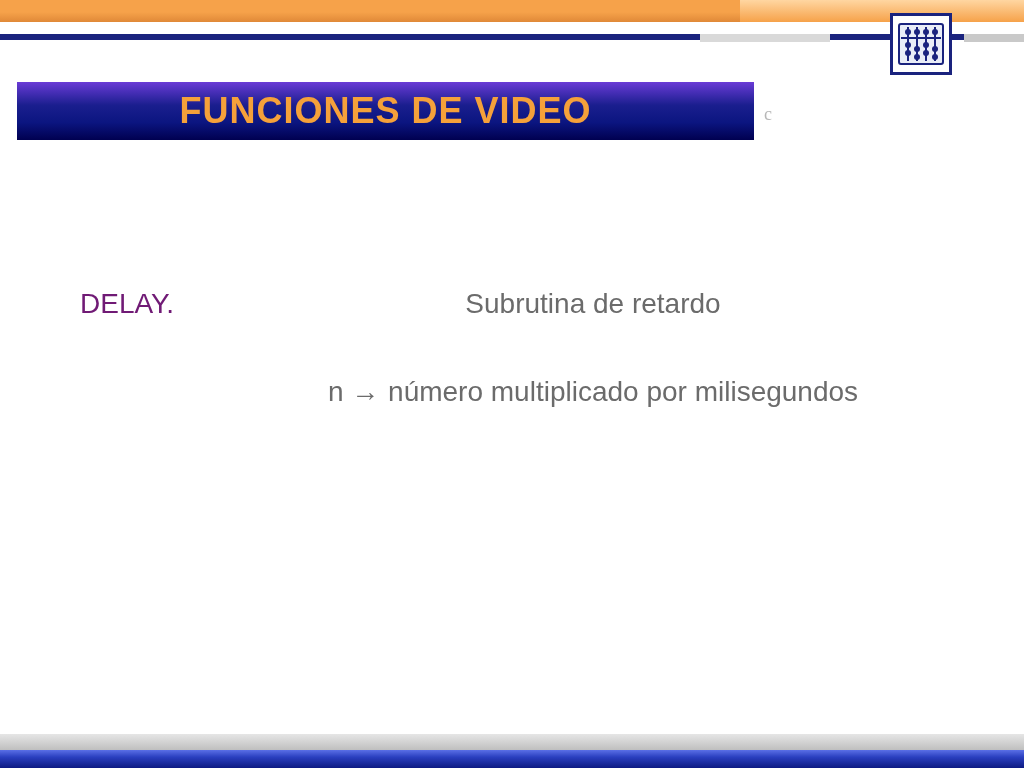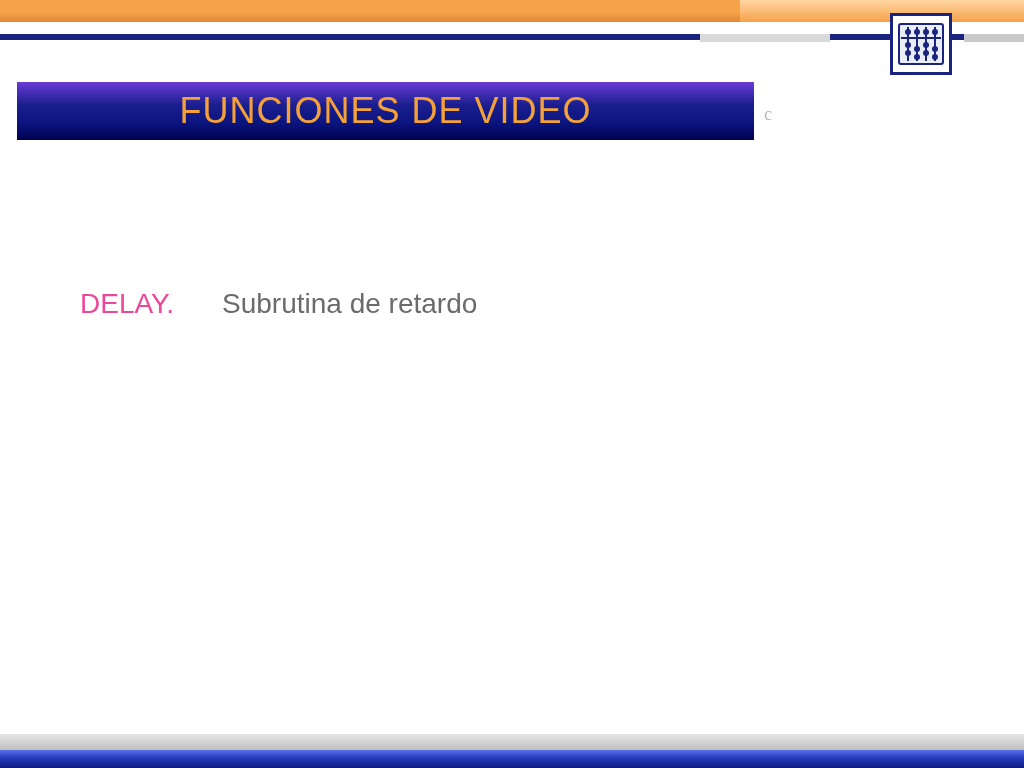--- a/index.html
+++ b/index.html
@@ -96,46 +96,48 @@
       height: 58px;
       background: linear-gradient(to bottom, #6a3bd6 0%, #1a1e8e 40%, #0b1580 70%, #000050 100%);
       display: flex;
       align-items: center;
       justify-content: center;
     }
     .title-text {
       color: #f5a13a;
       font-size: 36px;
       letter-spacing: 1px;
+      font-weight: bold;
     }
     .behind-badge {
       position: absolute;
       top: 104px;
       left: 764px;
       font-family: Georgia, 'Times New Roman', serif;
       font-size: 18px;
       color: #b7b7b7;
     }
     .label-red {
       position: absolute;
       top: 288px;
       left: 80px;
       font-size: 28px;
-      color: #ec4899;
+      color: #701a75;
     }
     .body-col {
       position: absolute;
       top: 288px;
       left: 222px;
       right: 60px;
       font-size: 28px;
       color: #6b6b6b;
     }
     .body-col p {
       margin-bottom: 56px;
+      text-align: center;
     }
 
     .arrow {
       font-family: 'Arial Unicode MS', 'Segoe UI Symbol', sans-serif;
       letter-spacing: 1px;
     }
 
     
     .bottom-gray {
       position: absolute;
@@ -190,16 +192,19 @@
   </svg>
 </div>
 
 <div class="title-bar">
   <span class="title-text">FUNCIONES DE VIDEO</span>
 </div>
 
 <div class="label-red">DELAY.</div>
 <div class="body-col">
   <p>Subrutina de retardo</p>
+  <p>
+    <span>n </span><span class="arrow">→</span><span> número multiplicado por milisegundos</span>
+  </p>
 </div>
 
 <div class="bottom-gray"></div>
 <div class="bottom-blue"></div>
 
 </body></html>

